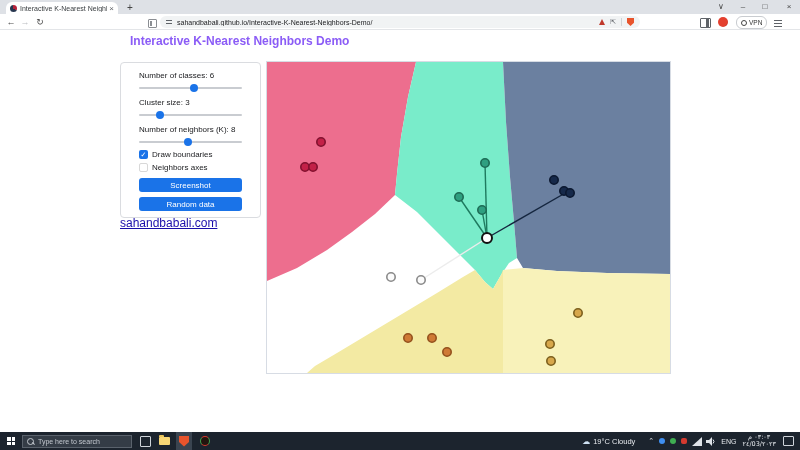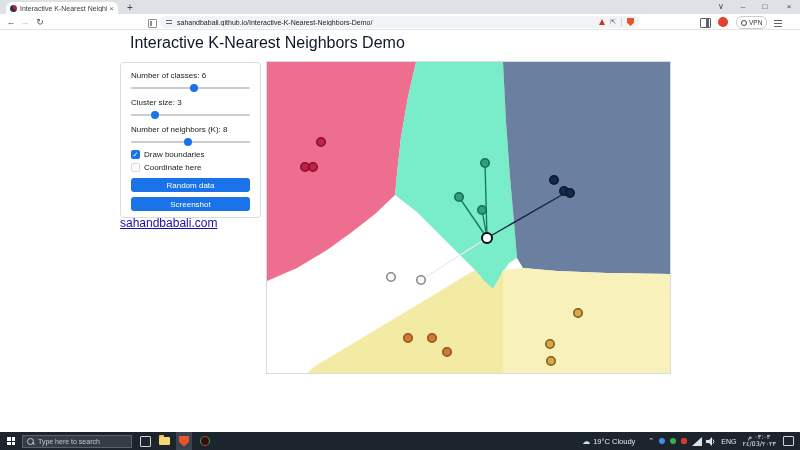--- a/index.html
+++ b/index.html
@@ -33,23 +33,23 @@
   #sidepanel-icon{left:700px;top:18px;width:9px;height:8px;border:1px solid #5f6368;border-radius:1px;}
   #sidepanel-icon:after{content:"";position:absolute;right:1px;top:0;width:3px;height:8px;background:#5f6368;}
   #profile-icon{left:718px;top:17px;width:10px;height:10px;border-radius:50%;background:radial-gradient(circle at 35% 40%,#e4402f 60%,#a32619);}
   #vpn-btn{left:736px;top:16px;height:11px;border:1px solid #c9ccd0;border-radius:6px;display:flex;align-items:center;padding:0 4px;}
   #vpn-dot{width:4px;height:4px;border:1px solid #444;border-radius:50%;margin-right:2px;}
   #vpn-label{font-size:6.5px;color:#333;}
   #menu-icon{left:774px;top:18px;width:8px;height:8px;}
   #menu-icon span{display:block;width:8px;height:1px;background:#5f6368;margin-top:2px;}
   
   #page{left:0;top:30px;width:800px;height:402px;background:#fff;}
-  #page-heading{left:130px;top:4px;font-size:16px;font-weight:normal;color:#0f172a;}
+  #page-heading{left:130px;top:4px;font-size:12px;font-weight:bold;color:#8b5cf6;}
   #control-panel{left:120px;top:32px;width:141px;height:156px;border:1px solid #dadce0;border-radius:4px;background:#fff;
-    padding:8px 10px;box-sizing:border-box;}
+    padding:8px 18px;box-sizing:border-box;}
   .ctl-label{font-size:8px;color:#202124;margin-top:5px;}
   .slider{position:relative;height:10px;margin:3px 0 2px 0;}
   .slider .track{position:absolute;left:0;right:0;top:4px;height:2px;background:#c9ccd1;border-radius:1px;}
   .slider .thumb{position:absolute;top:1px;width:8px;height:8px;border-radius:50%;background:#1a73e8;}
   .chk-row{display:flex;align-items:flex-start;margin-top:3px;height:10px;}
   .chk-box{width:9px;height:9px;border-radius:2px;box-sizing:border-box;margin-right:4px;
     font-size:7px;line-height:9px;text-align:center;color:#fff;}
   .chk-box.on{background:#1a73e8;}
   .chk-box.off{border:1px solid #d8d8d8;background:#fff;}
   .chk-label{font-size:8px;color:#202124;}
@@ -144,24 +144,24 @@
     <div class="slider">
       <div class="track"></div>
       <div class="thumb" style="left: calc(48% - 4px);"></div>
     </div>
     <div class="chk-row">
       <span class="chk-box on">✓</span>
       <span class="chk-label">Draw boundaries</span>
     </div>
     <div class="chk-row">
       <span class="chk-box off"></span>
-      <span class="chk-label">Coordinate here</span>
-    </div>
+      <span class="chk-label">Neighbors axes</span>
+    </div>
+    <button class="btn">Screenshot</button>
     <button class="btn">Random data</button>
-    <button class="btn">Screenshot</button>
   </div>
 
   <a class="abs" id="site-link" href="#">sahandbabali.com</a>
 
   <div class="abs" id="knn-frame"><svg width="403" height="311" viewBox="0 0 403 311">
         <rect x="0" y="0" width="403" height="311" fill="#ffffff"></rect>
         <polygon points="0,0 149,0 141,35 134,75 130,112 128,133 108,152 85,170 60,188 30,206 0,219" fill="#ed6e8e"></polygon>
         <polygon points="149,0 236,0 239,60 243,115 247,160 250,196 242,201 234,213 226,227 218,220 208,208 150,150 128,133 130,112 134,75 141,35" fill="#79ecca"></polygon>
         <polygon points="236,0 403,0 403,212 340,211 290,209 256,206 250,196 247,160 243,115 239,60" fill="#6b80a0"></polygon>
         <polygon points="236,311 236,208 256,206 290,209 340,211 403,212 403,311" fill="#f8f2ba"></polygon>

